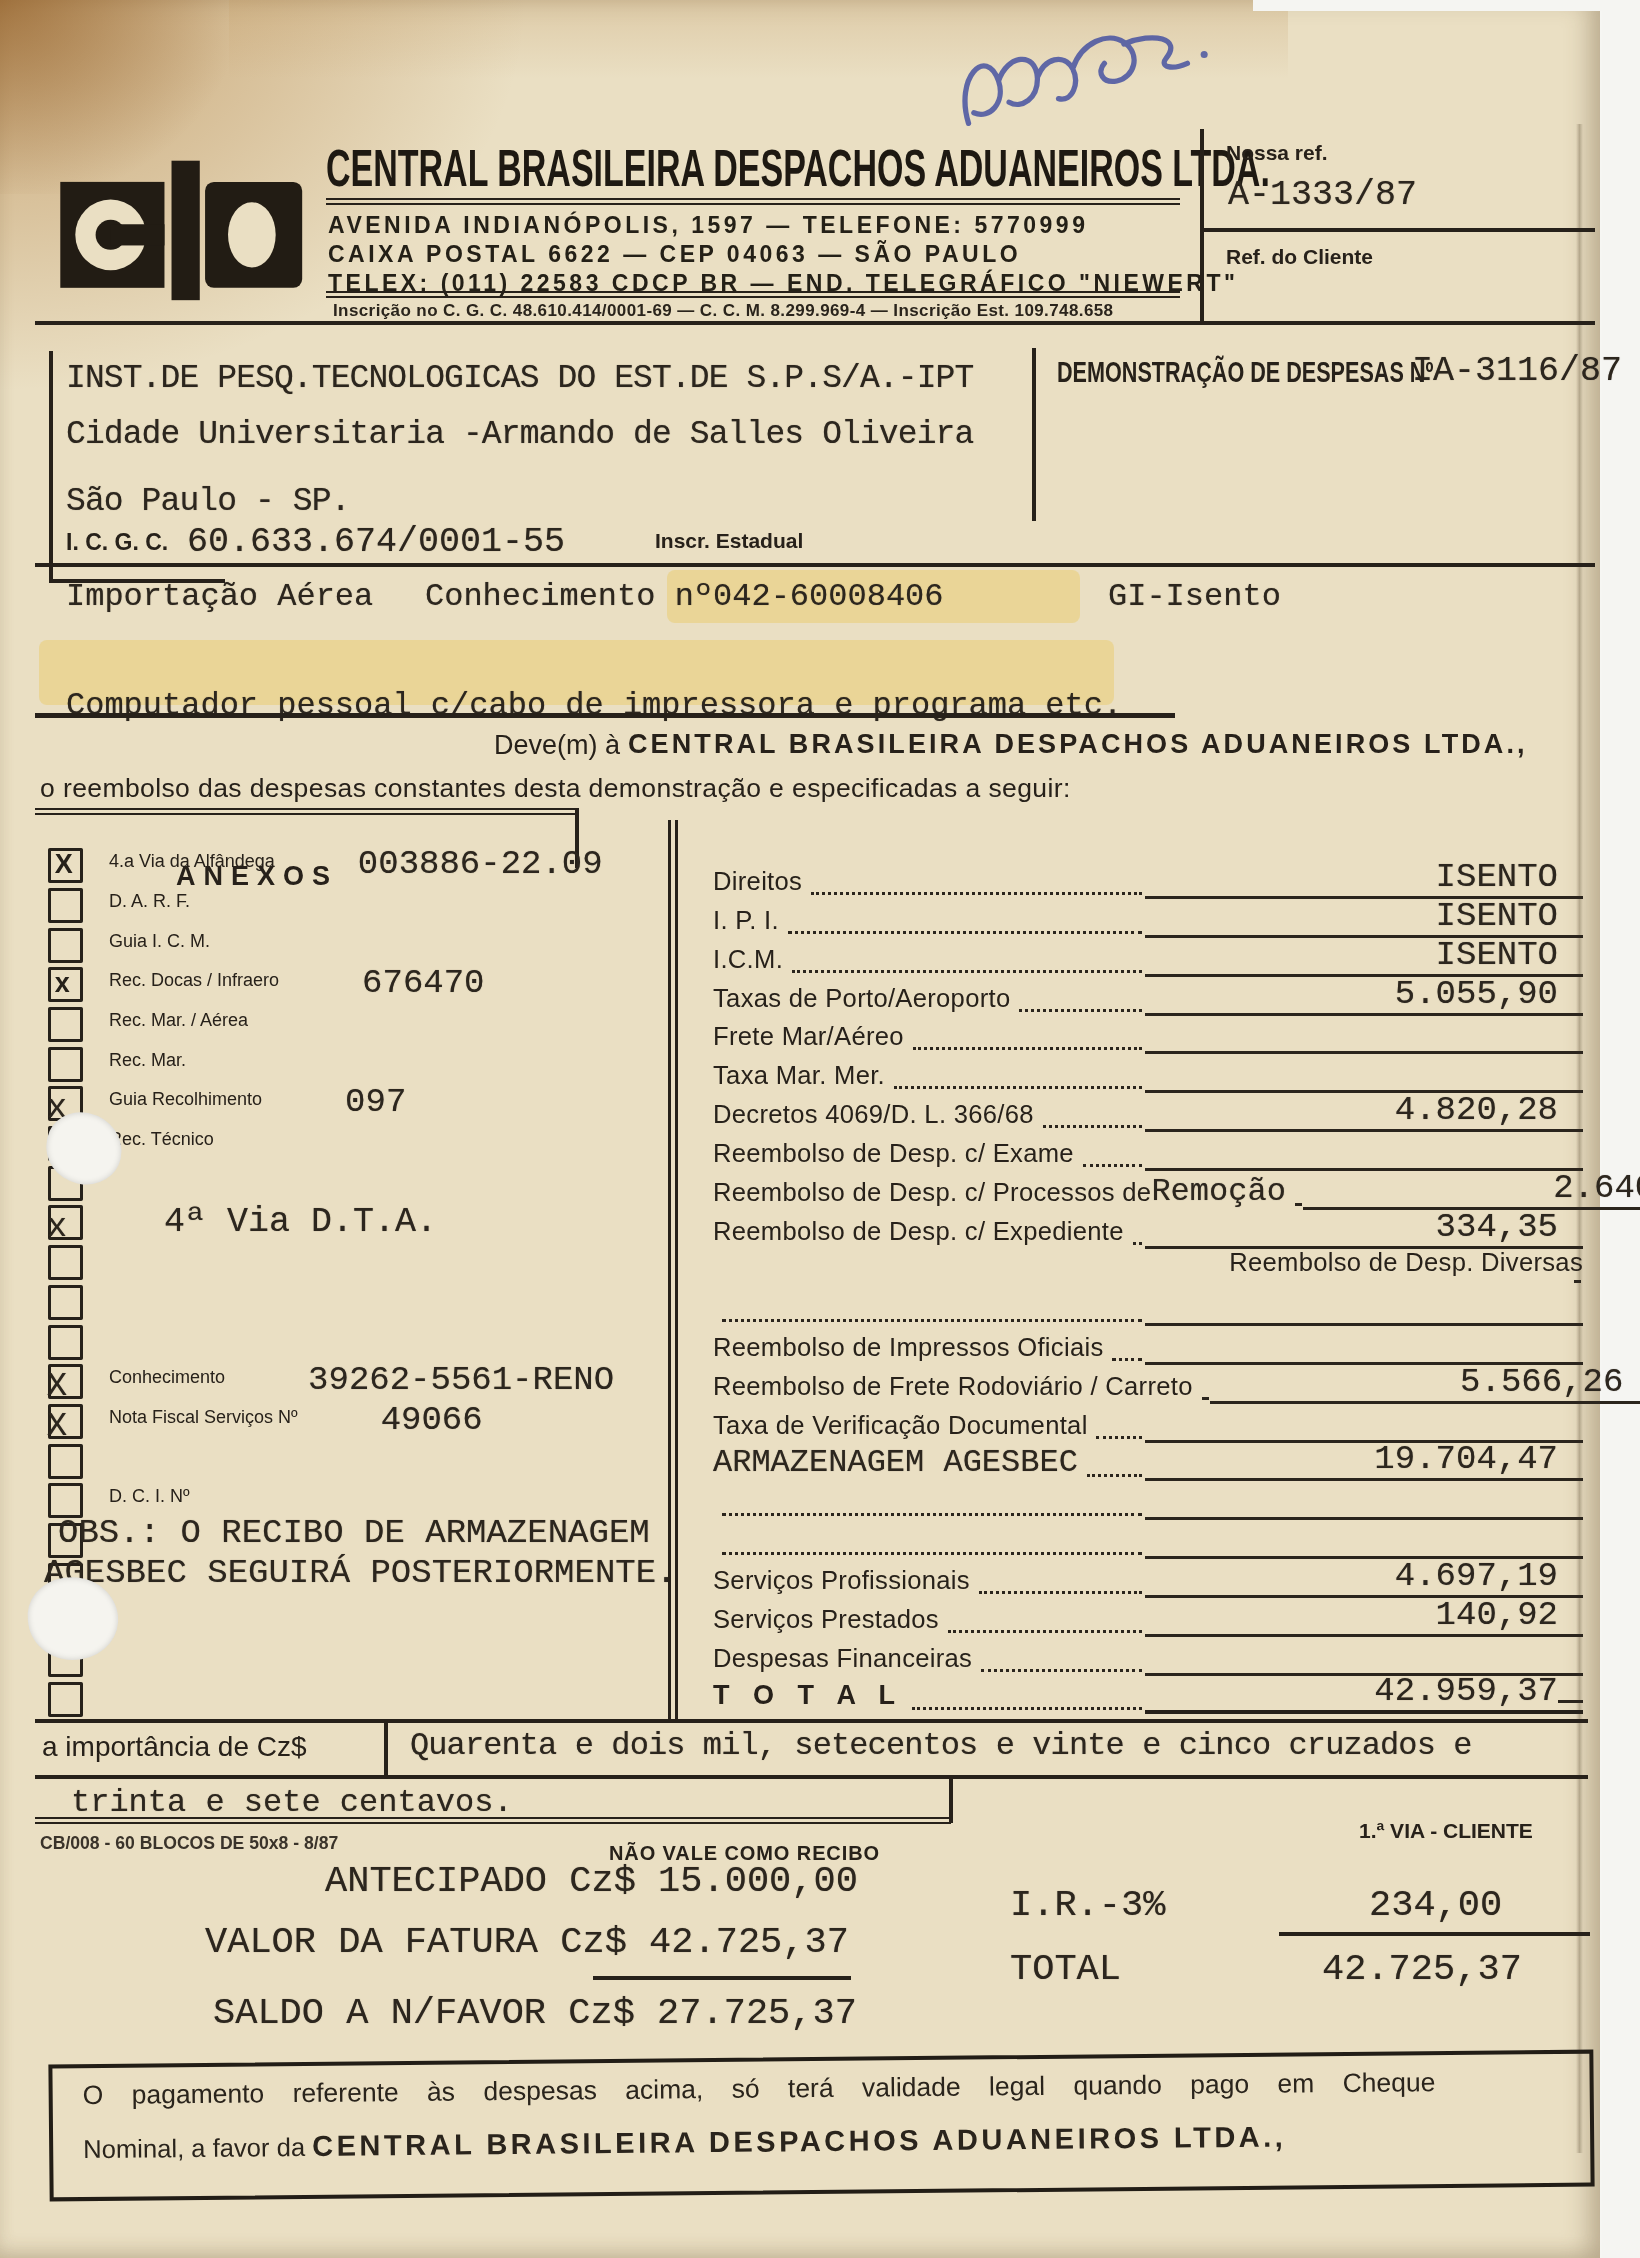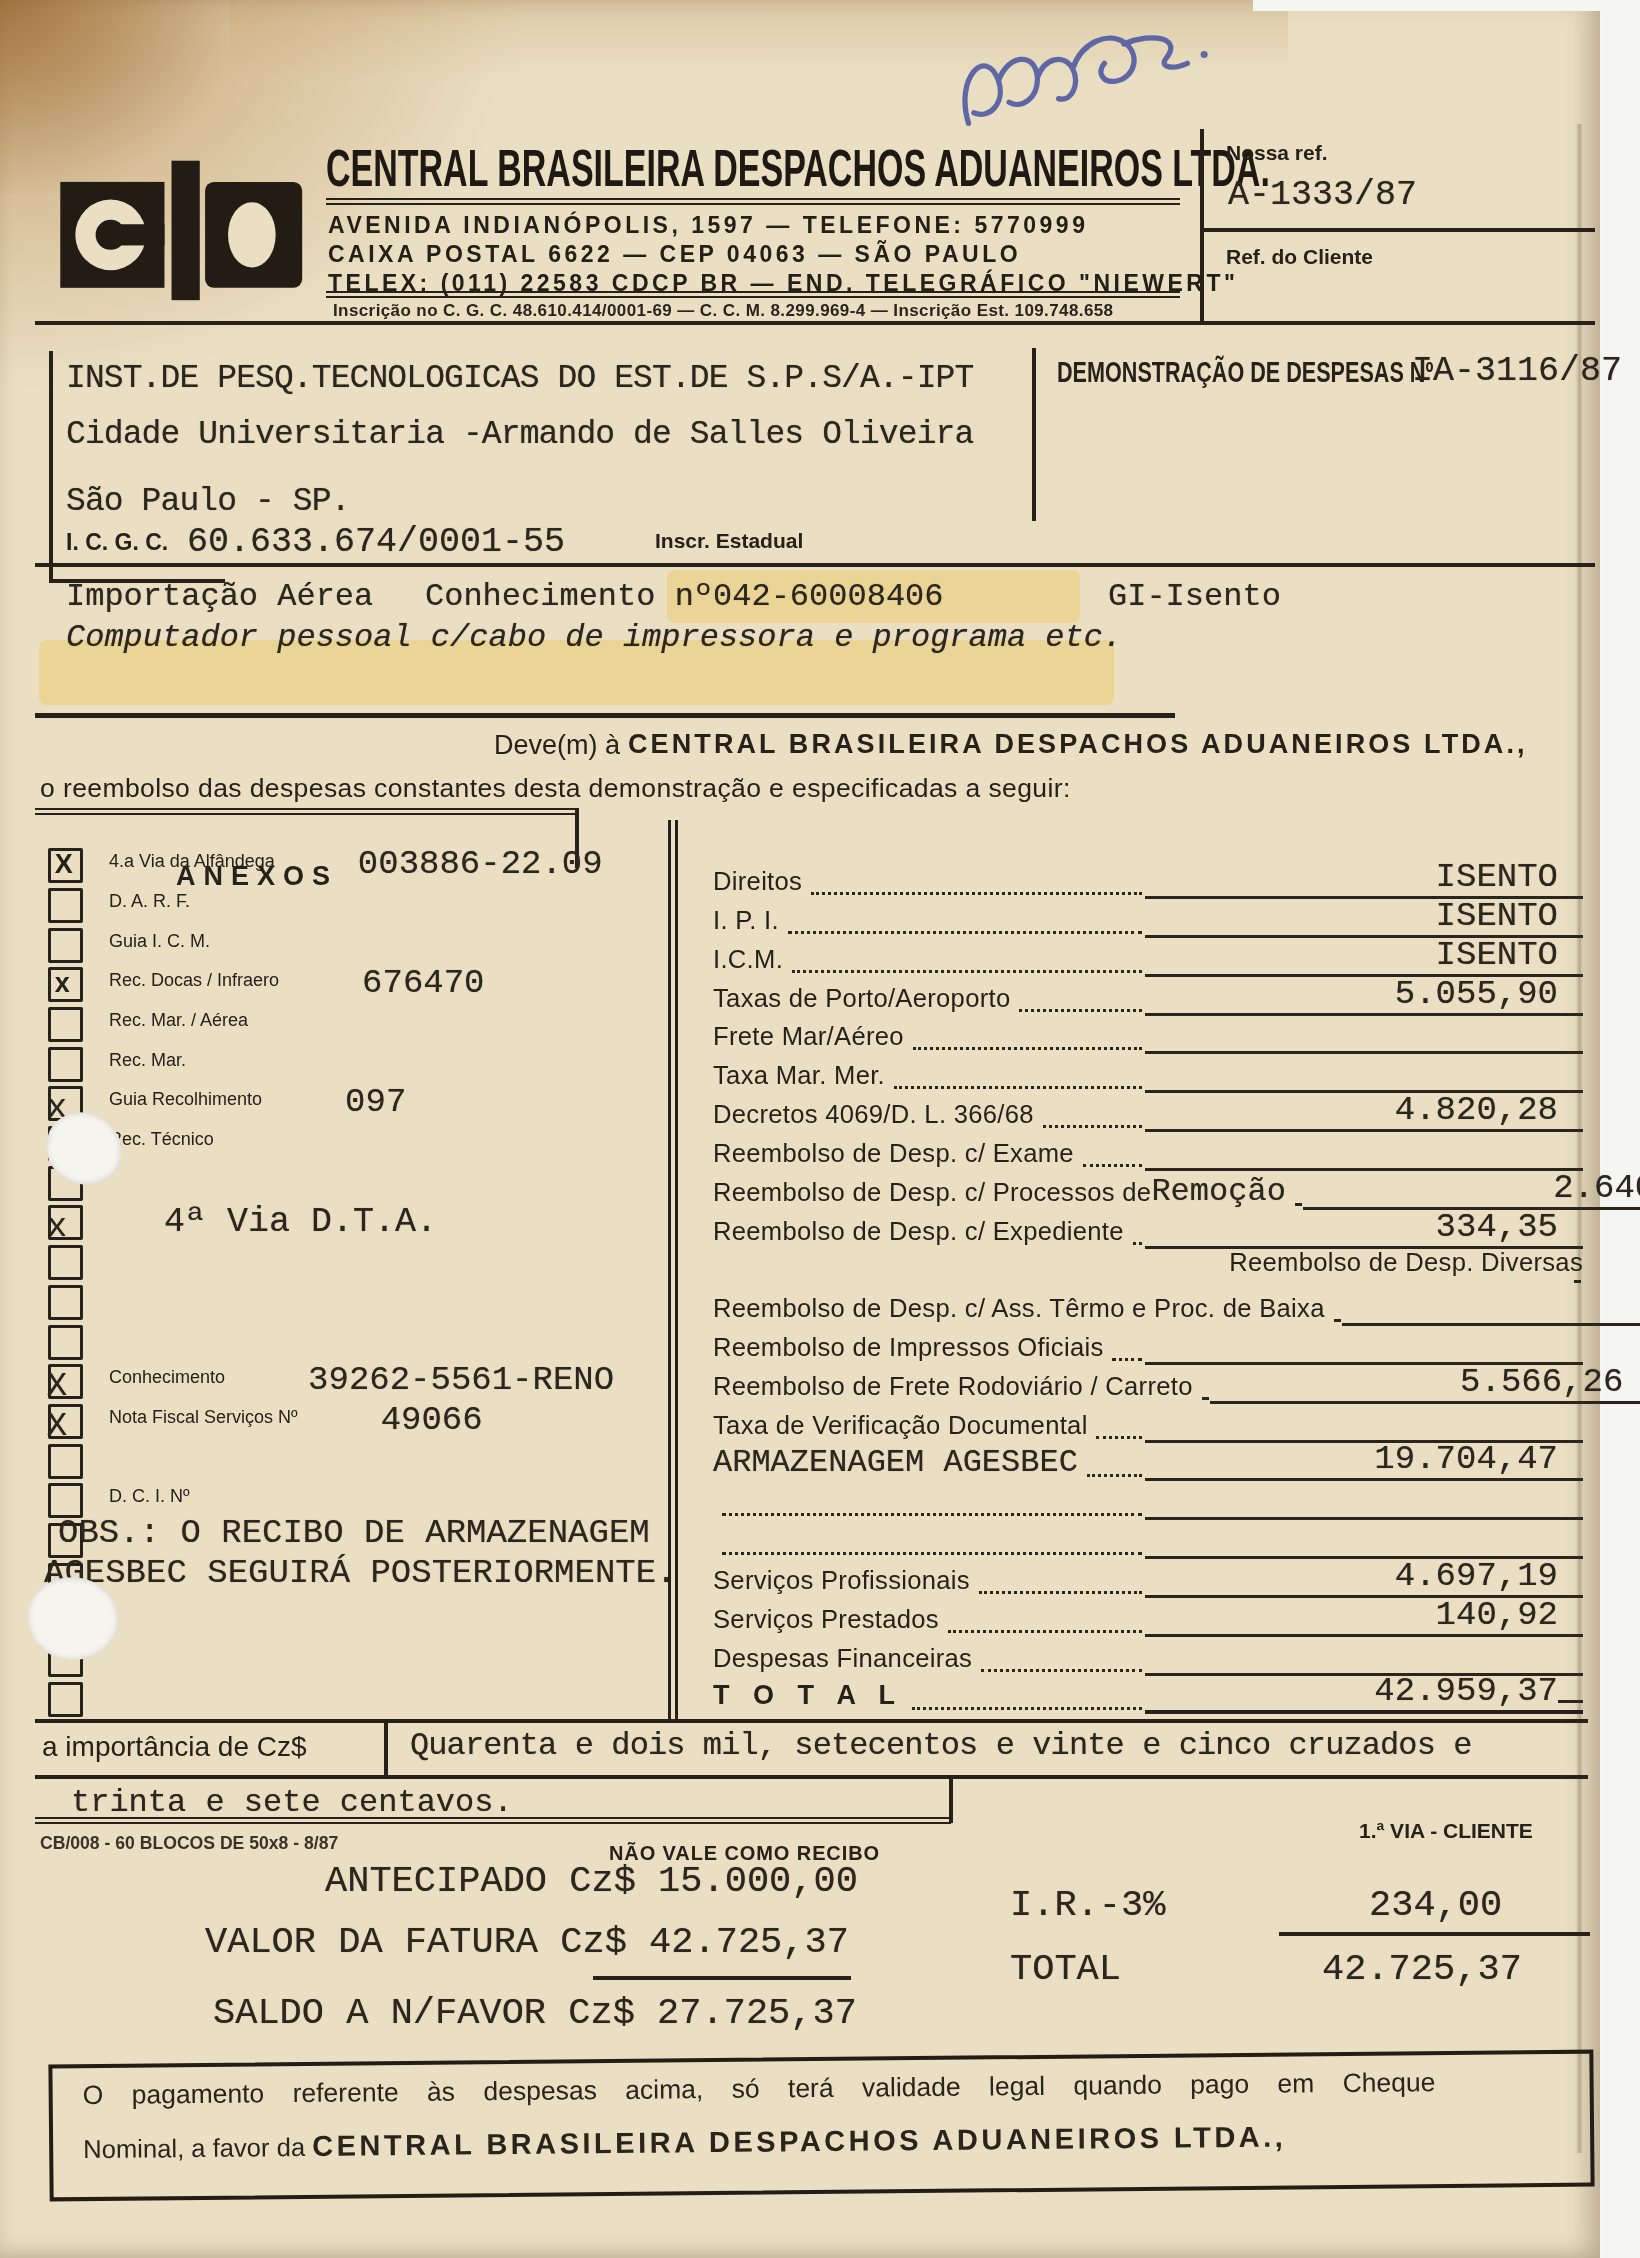--- a/index.html
+++ b/index.html
@@ -130,21 +130,21 @@
   <div class="demo-label print">DEMONSTRAÇÃO DE DESPESAS Nº</div>
   <div class="typed typed-40 abs" style="left:1412px;top:351px;">IA-3116/87</div>
 
   <div class="hline" style="left:35px;top:563px;width:1560px;height:3.5px;"></div>
 
   <div class="hl" style="left:667px;top:570px;width:413px;height:53px;"></div>
   <div class="hl" style="left:39px;top:640px;width:1075px;height:65px;"></div>
   <div class="typed typed-36 abs" style="left:66px;top:578px;">Importação Aérea</div>
   <div class="typed typed-36 abs" style="left:425px;top:578px;">Conhecimento nº042-60008406</div>
   <div class="typed typed-36 abs" style="left:1108px;top:578px;">GI-Isento</div>
-  <div class="typed typed-36 abs" style="left:66px;top:619px;font-style:italic;">Computador pessoal c/cabo de impressora e programa etc.</div>
+  <div class="typed typed-36 abs" style="left:66px;top:687px;">Computador pessoal c/cabo de impressora e programa etc.</div>
 
   <div class="hline" style="left:35px;top:713px;width:1140px;height:5.3px;"></div>
 
   <div class="abs print" style="left:494px;top:730px;font-size:27px;">Deve(m) à</div>
   <div class="abs print" style="left:628px;top:729px;font-size:27px;font-weight:700;letter-spacing:3.1px;white-space:nowrap;">CENTRAL BRASILEIRA DESPACHOS ADUANEIROS LTDA.,</div>
   <div class="abs print" style="left:40px;top:773px;font-size:26.5px;letter-spacing:0.4px;white-space:nowrap;">o reembolso das despesas constantes desta demonstração e especificadas a seguir:</div>
 
   <div class="dblline" style="left:35px;top:808px;width:542px;"></div>
   <div class="vline" style="left:575px;top:808px;width:3.5px;height:60px;"></div>
   <div class="abs print" style="left:176px;top:861px;font-size:27px;font-weight:700;letter-spacing:8px;">ANEXOS</div>
@@ -397,21 +397,20 @@
     <span class="exp-leader"></span>
     <span class="exp-valuebox"><span class="exp-value typed">334,35</span></span>
   </div>
       <div class="exp-row" style="top: 1248px; flex-direction: column;">
     <span class="exp-label print">Reembolso de Desp. Diversas</span>
     <span class="exp-tlabel typed"></span>
     <span class="exp-leader"></span>
     <span class="exp-valuebox"><span class="exp-value typed"></span></span>
   </div>
       <div class="exp-row" style="top: 1287px;">
-    <span class="exp-label print">Reembolso de Desp. c/ Ass. Têrmo e Proc. de Baixa</span>
     <span class="exp-tlabel typed"></span>
     <span class="exp-leader"></span>
     <span class="exp-valuebox"><span class="exp-value typed"></span></span>
   </div>
       <div class="exp-row" style="top: 1326px;">
     <span class="exp-label print">Reembolso de Impressos Oficiais</span>
     <span class="exp-tlabel typed"></span>
     <span class="exp-leader"></span>
     <span class="exp-valuebox"><span class="exp-value typed"></span></span>
   </div>

